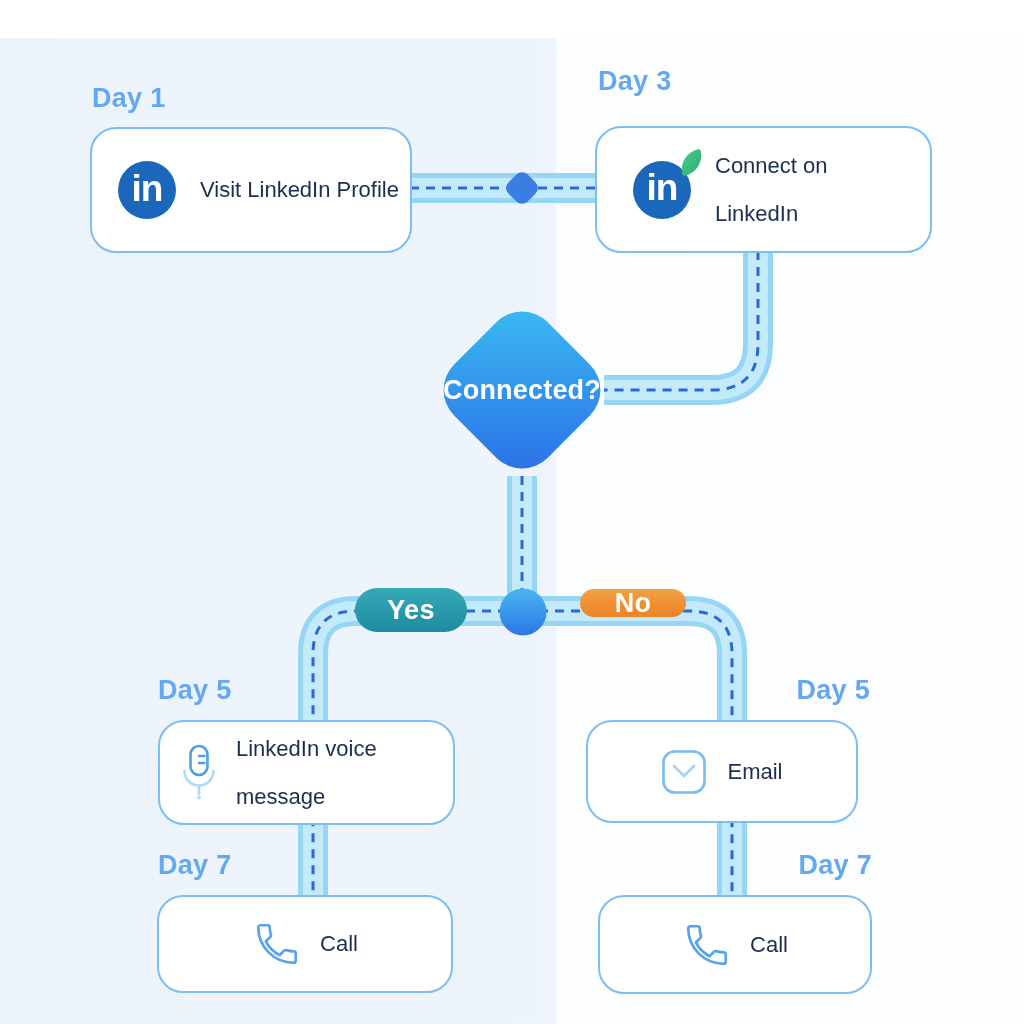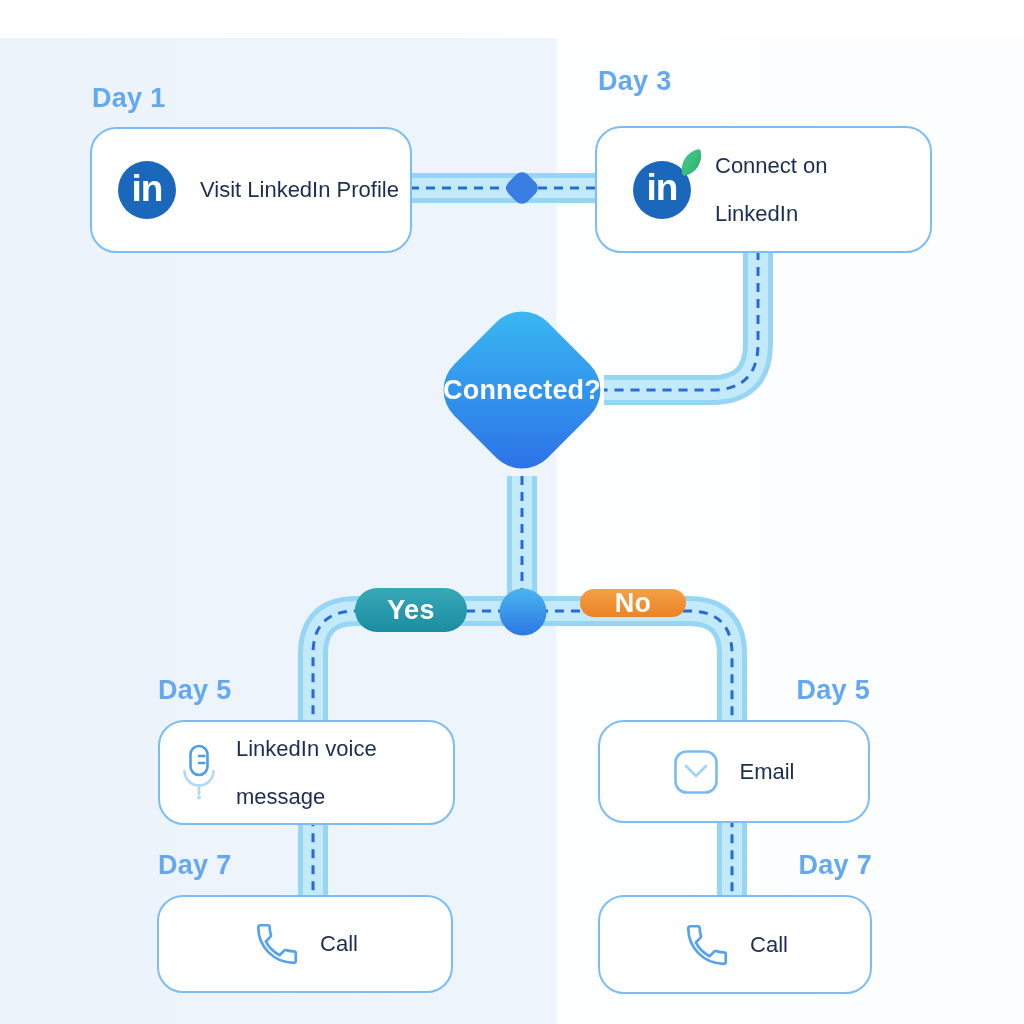--- a/index.html
+++ b/index.html
@@ -111,21 +111,21 @@
 
   <div class="abs day" style="left:158px;top:812px;">Day 7</div>
   <div class="box" style="left:157px;top:857px;width:296px;height:98px;justify-content:center;gap:18px;">
     <svg class="icon-svg" width="50" height="50" viewBox="0 0 48 48">
       <path d="M13.24 21.58c2.88 5.66 7.52 10.28 13.18 13.18l4.4-4.4c.54-.54 1.34-.72 2.04-.48 2.24.74 4.66 1.14 7.14 1.14 1.1 0 2 .9 2 2v7c0 1.1-.9 2-2 2C21.22 42 6 26.78 6 8c0-1.1.9-2 2-2h7c1.1 0 2 .9 2 2 0 2.5.4 4.9 1.14 7.14.22.7.06 1.48-.5 2.04l-4.4 4.4z" fill="none" stroke="#57A3EB" stroke-width="2.6" stroke-linejoin="round"></path>
     </svg>
     <div class="box-label">Call</div>
   </div>
 
   <div class="abs day right-align" style="left:598px;top:637px;width:272px;">Day 5</div>
-  <div class="box" style="left:598px;top:682px;width:272px;height:103px;justify-content:center;gap:20px;">
+  <div class="box" style="left:586px;top:682px;width:272px;height:103px;justify-content:center;gap:20px;">
     <svg class="icon-svg" width="46" height="46" viewBox="0 0 46 46">
       <rect x="2.5" y="2.5" width="41" height="41" rx="11" fill="none" stroke="#79BBF2" stroke-width="2.6"></rect>
       <path d="M13 17 L23 27 L33 17" fill="none" stroke="#A5D3F5" stroke-width="2.6" stroke-linecap="round" stroke-linejoin="round"></path>
     </svg>
     <div class="box-label">Email</div>
   </div>
 
   <div class="abs day right-align" style="left:598px;top:812px;width:274px;">Day 7</div>
   <div class="box" style="left:598px;top:857px;width:274px;height:99px;justify-content:center;gap:18px;">
     <svg class="icon-svg" width="50" height="50" viewBox="0 0 48 48">

